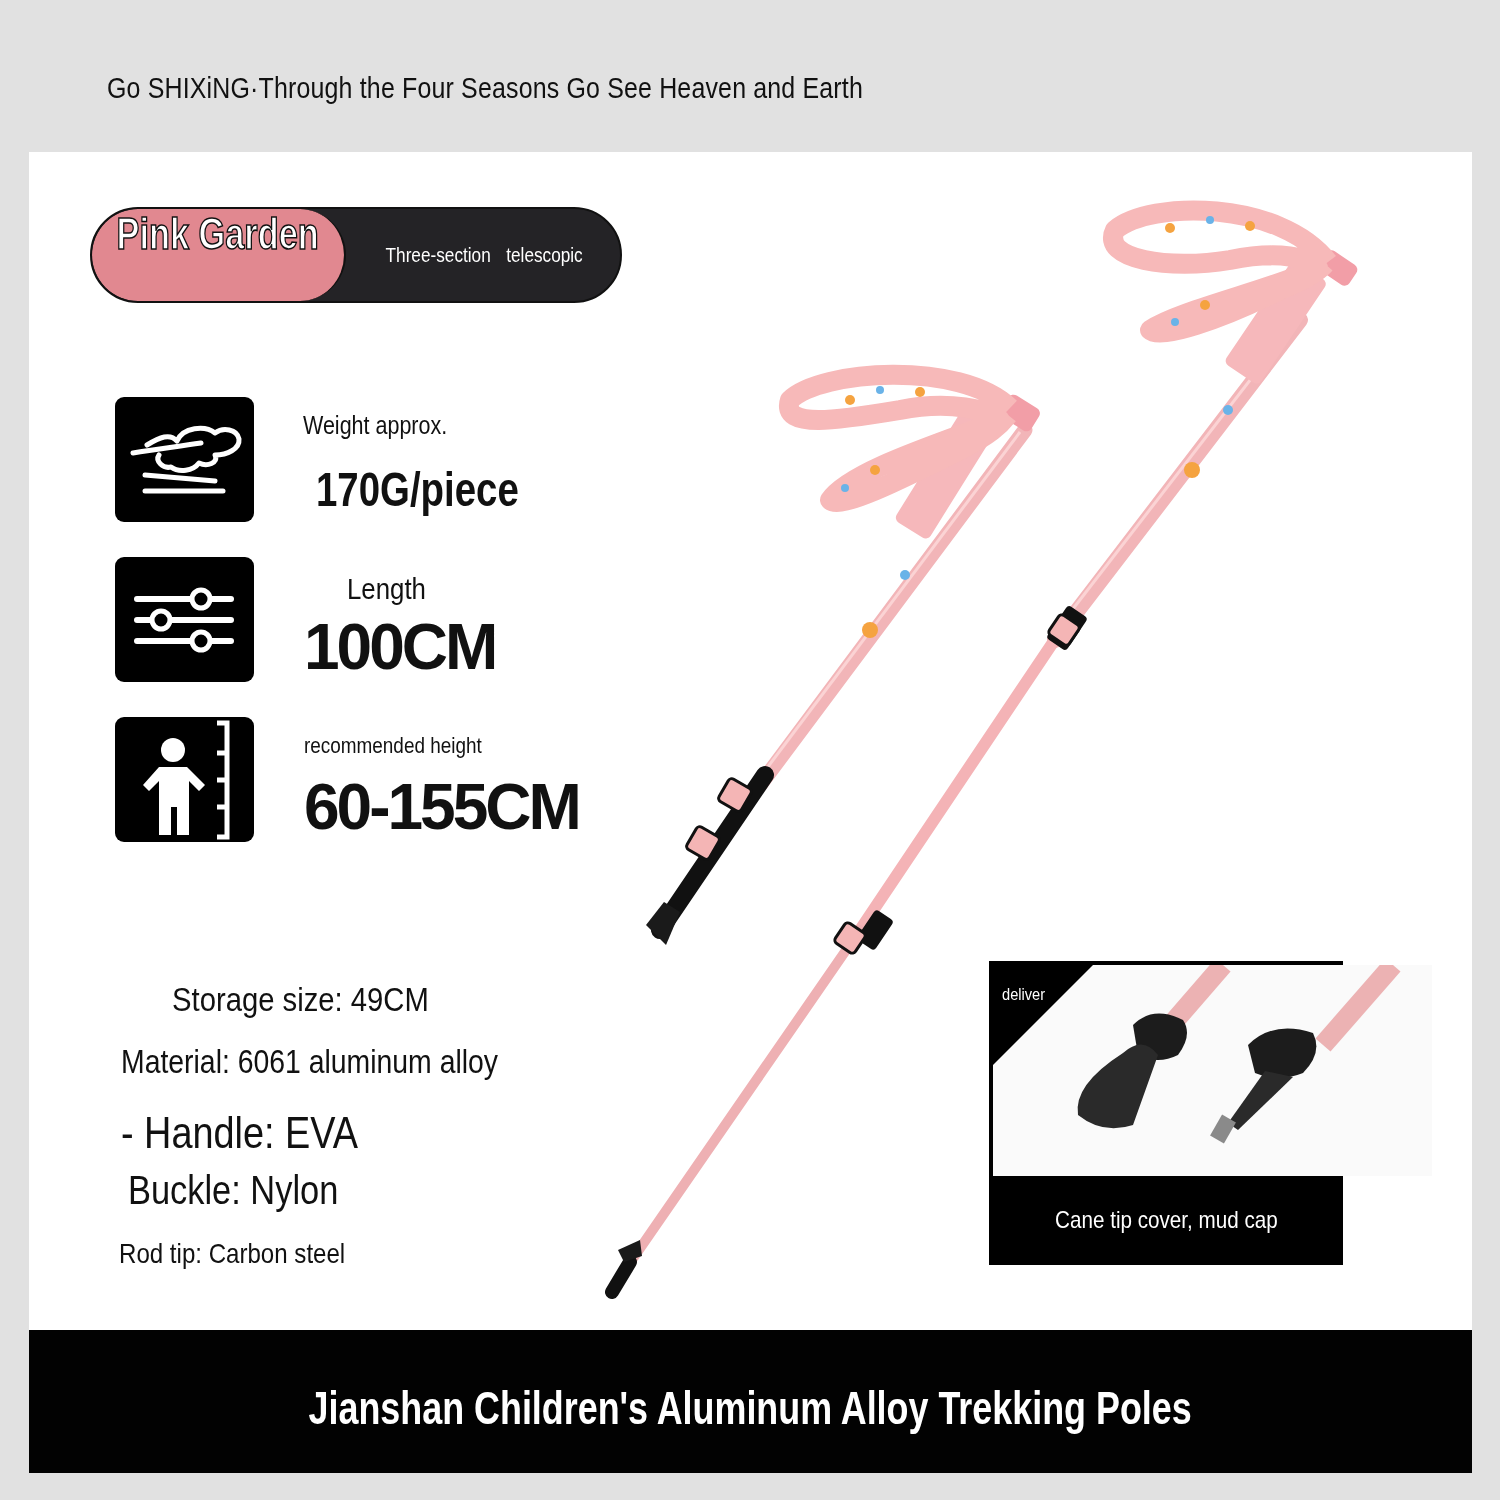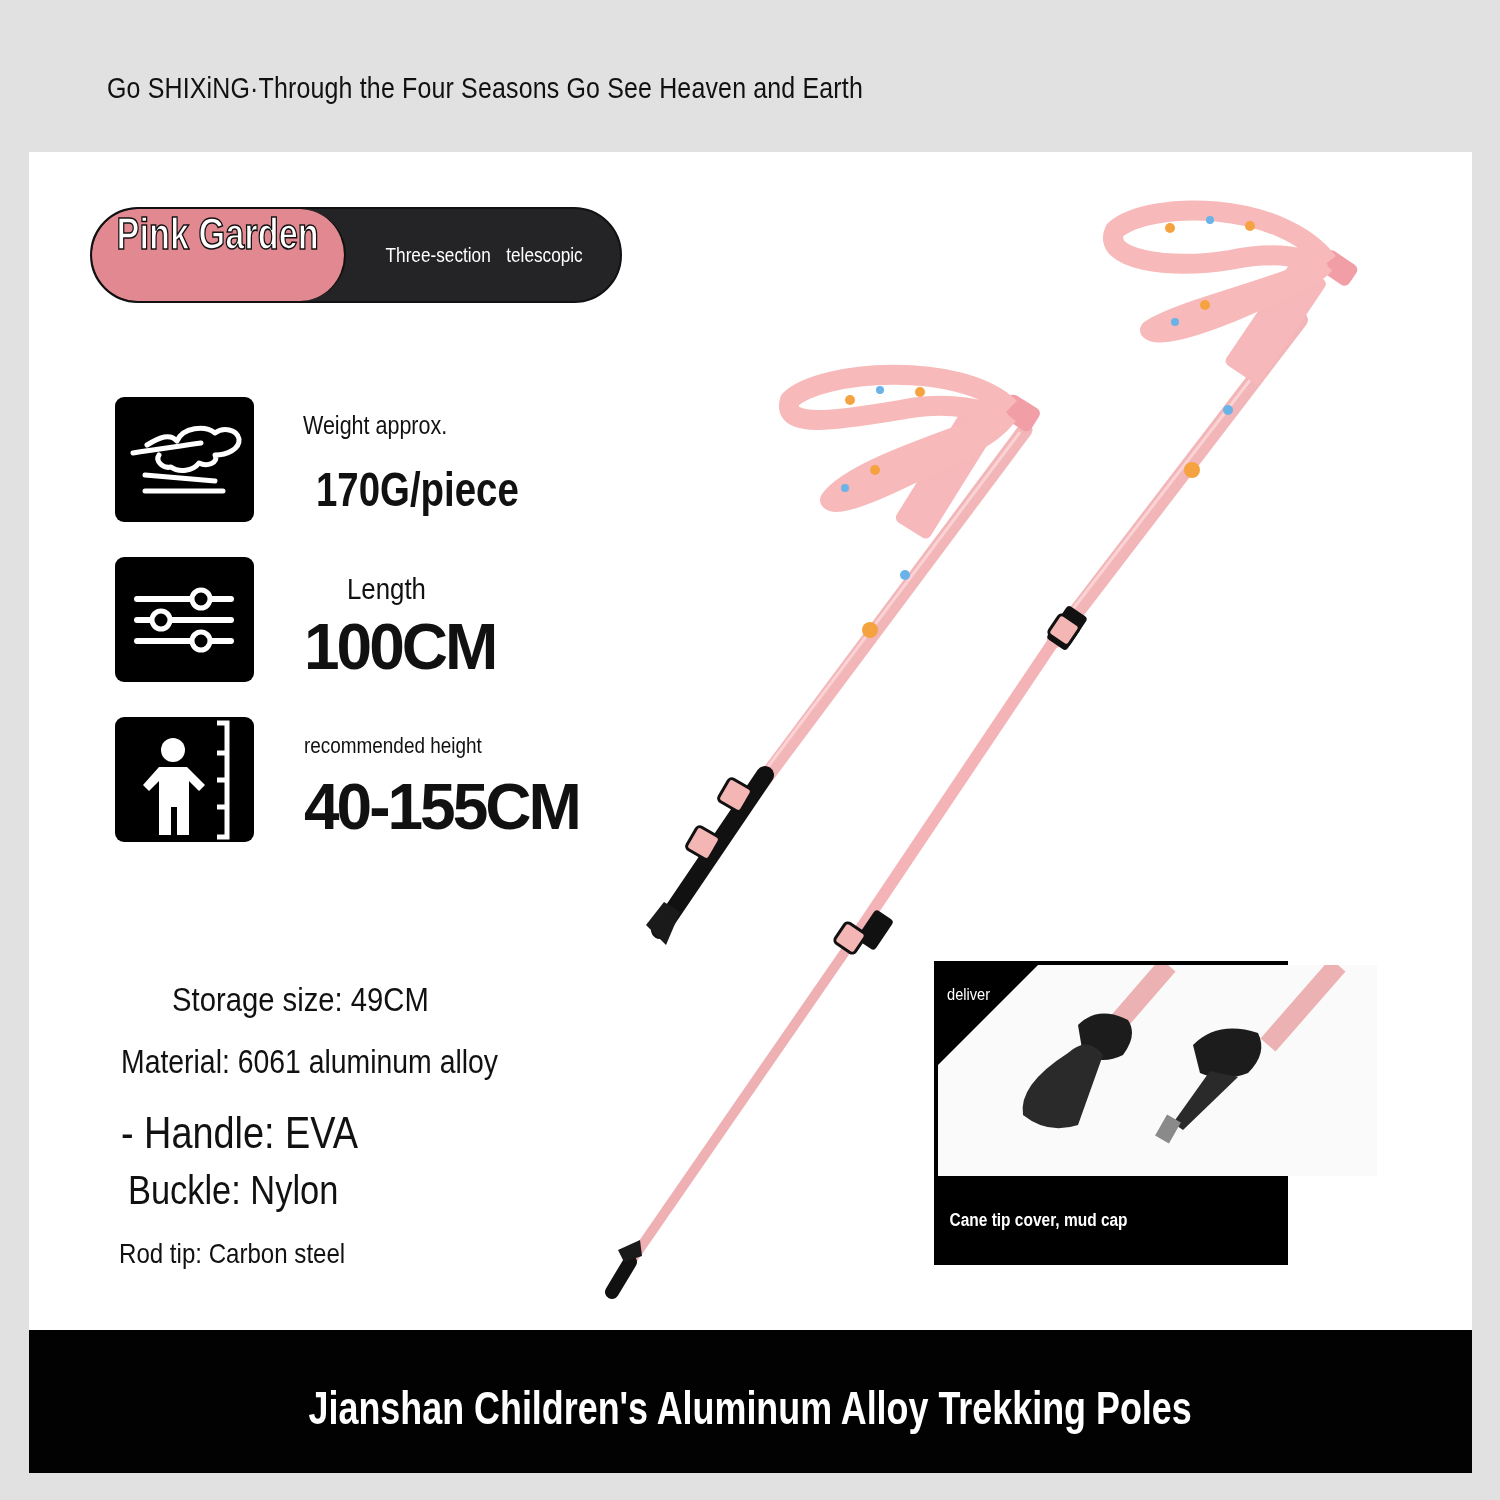--- a/index.html
+++ b/index.html
@@ -61,39 +61,39 @@
   .mat {
     position: absolute; color: #111; white-space: nowrap;
     transform: scaleX(0.86); transform-origin: left center;
   }
 
   
   .poles { position: absolute; left: 580px; top: 190px; width: 800px; height: 1130px; }
 
   
   .inset {
-    position: absolute; left: 934px; top: 961px; width: 354px; height: 304px;
+    position: absolute; left: 989px; top: 961px; width: 354px; height: 304px;
     background: #000; border: 1px solid #000;
   }
   .inset-photo {
     position: absolute; left: 3px; top: 3px; width: 439px; height: 211px;
     background: #fafafa; overflow: hidden;
   }
   .inset-corner {
     position: absolute; left: 0; top: 0; width: 0; height: 0;
     border-top: 100px solid #000; border-right: 100px solid transparent;
   }
   .inset-corner-label {
     position: absolute; left: 9px; top: 20px; color: #fff; font-size: 17px;
     transform: scaleX(0.86); transform-origin: left center;
   }
   .inset-caption {
     position: absolute; left: 0; right: 0; top: 214px; bottom: 0;
-    display: flex; align-items: center; 
-    color: #fff; font-size: 18px; font-weight: bold;
+    display: flex; align-items: center; justify-content: center;
+    color: #fff; font-size: 24px;
   }
   .inset-caption span { display: inline-block; transform: scaleX(0.86); white-space: nowrap; }
 
   
   .banner {
     position: absolute; left: 29px; top: 1330px; width: 1443px; height: 143px;
     background: #020202; display: flex; align-items: center; justify-content: center; text-align: center;
   }
   .banner span {
     color: #fff; font-size: 46px; font-weight: bold; white-space: nowrap;
@@ -155,21 +155,21 @@
     </g>
     <g stroke="#fff" stroke-width="5" fill="none">
       <path d="M102 6 L112 6 L112 120 L102 120"></path>
       <line x1="102" y1="36" x2="112" y2="36"></line>
       <line x1="102" y1="63" x2="112" y2="63"></line>
       <line x1="102" y1="90" x2="112" y2="90"></line>
     </g>
   </svg>
 </div>
 <div class="spec-label" style="left:304px; top:733px; font-size:22px;">recommended height</div>
-<div class="spec-value v-wide" style="left:304px; top:770px;">40-155CM</div>
+<div class="spec-value v-wide" style="left:304px; top:770px;">60-155CM</div>
 
 <div class="mat" style="left:172px; top:980px; font-size:34px;">Storage size: 49CM</div>
 <div class="mat" style="left:121px; top:1043px; font-size:33px;">Material: 6061 aluminum alloy</div>
 <div class="mat" style="left:121px; top:1108px; font-size:44px;">- Handle: EVA</div>
 <div class="mat" style="left:128px; top:1168px; font-size:40px;">Buckle: Nylon</div>
 <div class="mat" style="left:119px; top:1238px; font-size:28px;">Rod tip: Carbon steel</div>
 
 <svg class="poles" viewBox="580 190 800 1130">
 
   <g>

